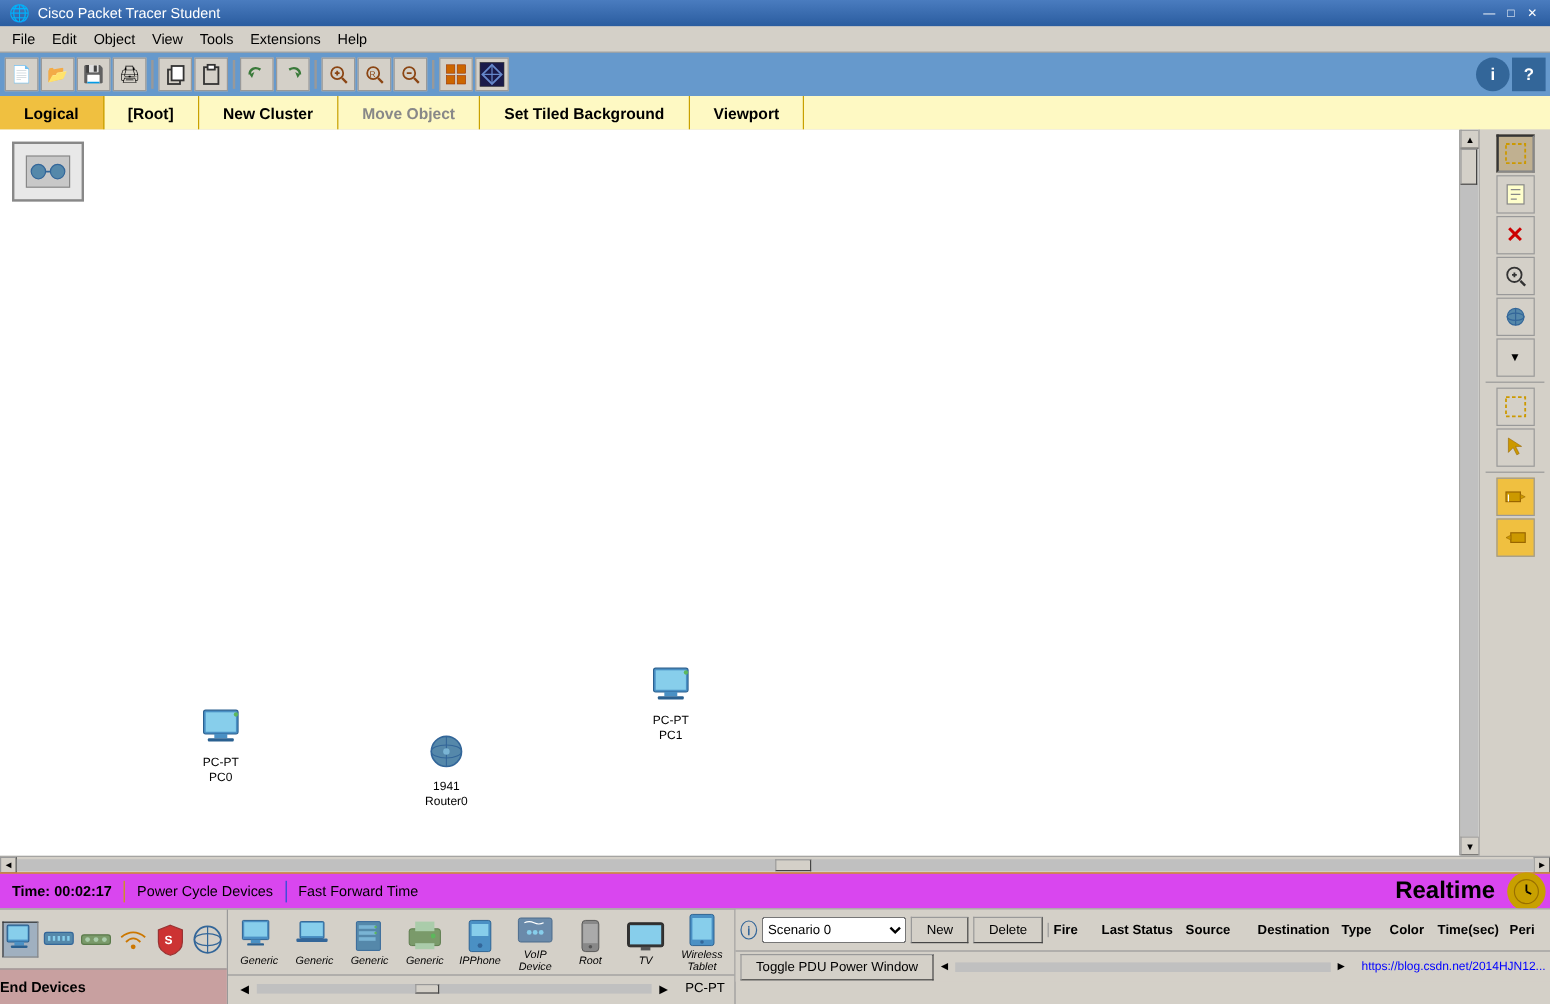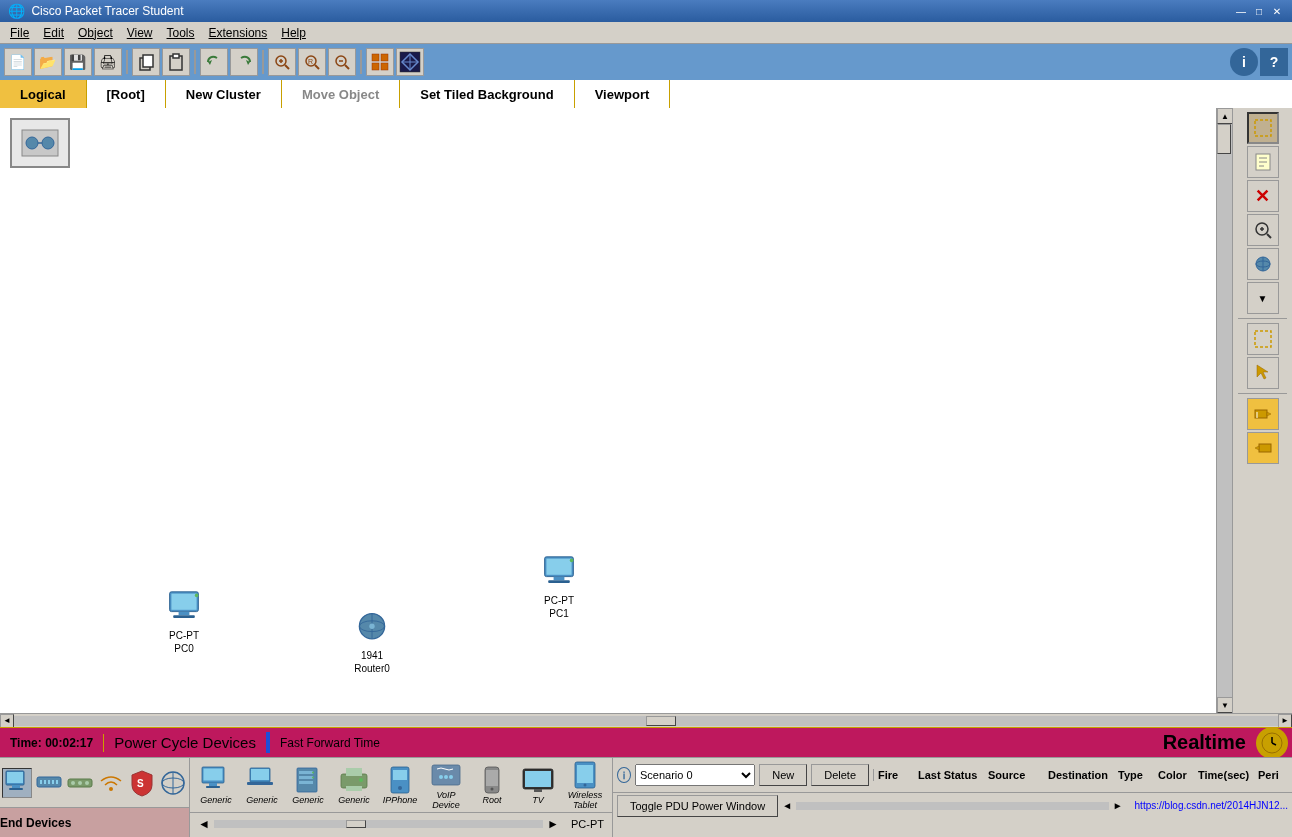--- a/index.html
+++ b/index.html
@@ -15,21 +15,20 @@
     #title-bar .title { display: flex; align-items: center; gap: 6px; font-size: 12px; }
     #title-bar .win-controls { display: flex; gap: 4px; }
     #title-bar .win-btn { width: 14px; height: 14px; display: flex; align-items: center; justify-content: center; cursor: pointer; font-size: 10px; color: white; }
 
     
     #menu-bar {
       width: 100%; height: 22px;
       background: #d4d0c8;
       display: flex; align-items: center; padding: 0 4px; gap: 2px;
       border-bottom: 1px solid #999;
-      text-decoration: underline;
     }
     .menu-item { padding: 2px 6px; font-size: 12px; cursor: pointer; }
 
     
     #toolbar {
       width: 100%; height: 36px;
       background: #6699cc;
       display: flex; align-items: center; padding: 2px 4px; gap: 2px;
     }
     .toolbar-btn {
@@ -50,21 +49,21 @@
     .toolbar-help-btn {
       width: 28px; height: 28px;
       background: #336699; color: white;
       display: flex; align-items: center; justify-content: center;
       cursor: pointer; font-weight: bold; font-size: 14px; border: none;
     }
 
     
     #logical-bar {
       width: 100%; height: 28px;
-      background: #ffffff;
+      background: #fef9c3;
       display: flex; align-items: center;
     }
     .logical-btn {
       height: 100%; padding: 0 20px;
       display: flex; align-items: center; justify-content: center;
       cursor: pointer; font-size: 13px; font-weight: bold;
       border-right: 1px solid #c8a000;
     }
     .logical-btn.active { background: #f0c040; }
     .logical-btn-label { font-weight: bold; color: #000; }
@@ -94,31 +93,31 @@
     .net-device {
       position: absolute; display: flex; flex-direction: column; align-items: center;
       cursor: pointer; font-size: 11px; text-align: center;
     }
     .device-icon { width: 48px; height: 40px; display: flex; align-items: center; justify-content: center; }
     .device-label { color: #000; font-size: 10px; margin-top: 2px; }
 
     
     #status-bar {
       width: 100%; height: 30px;
-      background: #be185d;
+      background: #d946ef;
       display: flex; align-items: center;
       border-top: 1px solid #c8a000;
     }
     #time-display {
       padding: 2px 10px; font-size: 12px; font-weight: bold;
       border-right: 1px solid #c8a000;
     }
     #power-cycle-btn {
-      padding: 2px 10px; font-size: 15px; cursor: pointer;
-      border-right: 4px solid #1d4ed8;
+      padding: 2px 10px; font-size: 12px; cursor: pointer;
+      border-right: 1px solid #1d4ed8;
     }
     #fast-forward-btn {
       padding: 2px 10px; font-size: 12px; cursor: pointer;
     }
     #realtime-label {
       margin-left: auto; padding: 2px 10px;
       font-size: 20px; font-weight: bold; color: #000;
     }
     #realtime-clock {
       width: 32px; height: 32px; background: #c8a000; border-radius: 50%;

